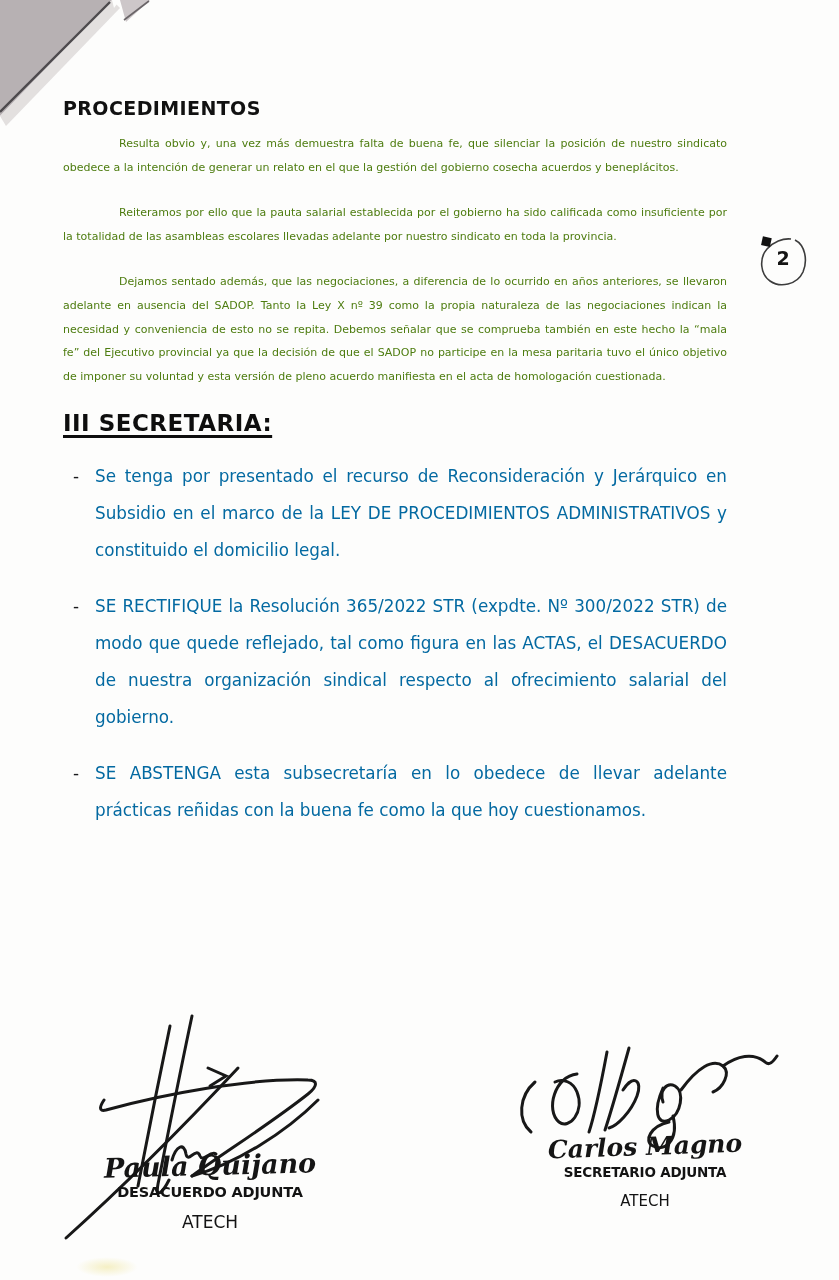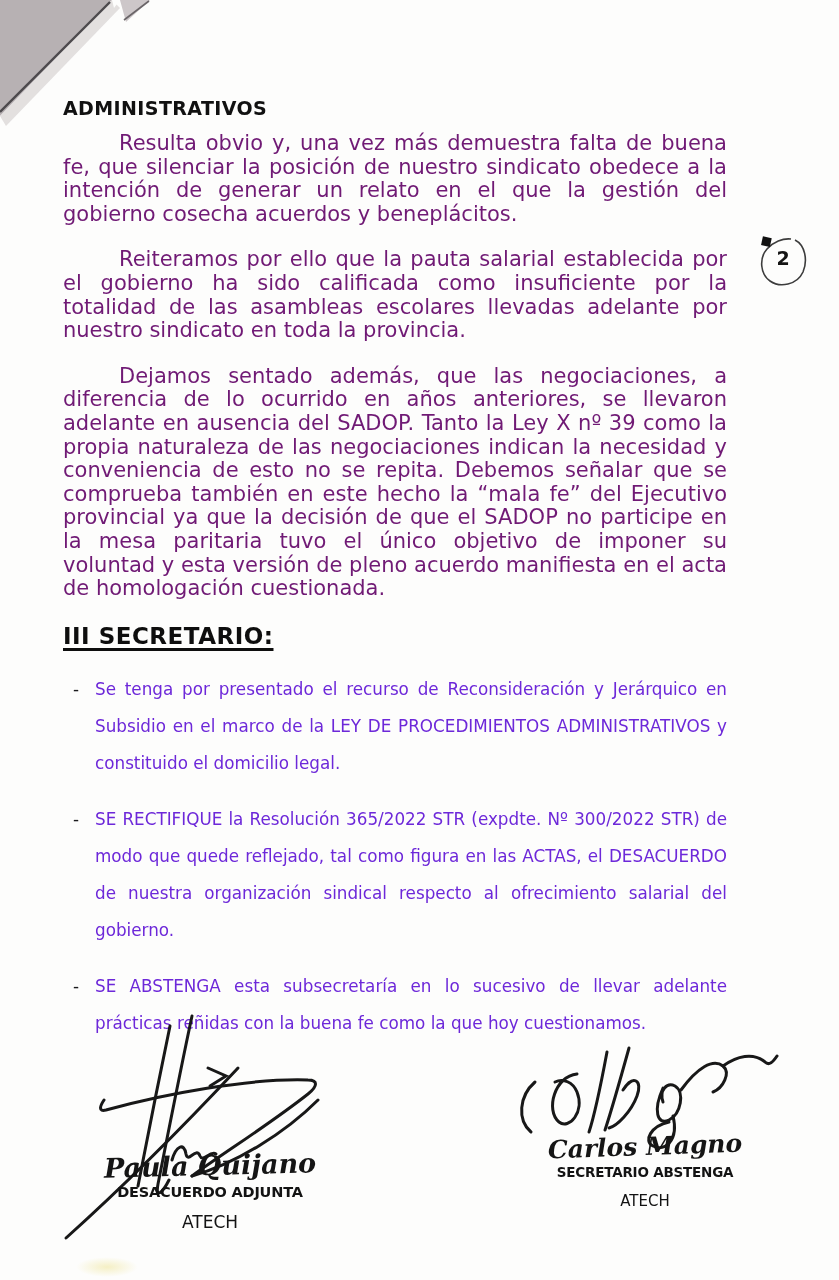--- a/index.html
+++ b/index.html
@@ -22,38 +22,38 @@
   .page-badge .num{
     position:absolute;top:17px;left:0;width:66px;text-align:center;
     font-weight:bold;font-size:19px;color:#141414;
   }
   
   .content{position:absolute;left:63px;top:0;width:664px;}
   h1.considerations{
     margin:97px 0 0 0;font-size:19px;font-weight:bold;letter-spacing:.4px;color:#111;
   }
   p.para{
-    margin:22px 0 0 0;font-size:21px;line-height:23.6px;
-    text-align:justify;text-indent:56px;color:#701a75;
+    margin:22px 0 0 0;font-size:11px;line-height:23.6px;
+    text-align:justify;text-indent:56px;color:#4d7c0f;
   }
   p.para:first-of-type{margin-top:13px;}
   h2.petitorio{
     margin:22px 0 0 0;font-size:23px;font-weight:bold;color:#0e0e0e;
     text-decoration:underline;text-underline-offset:4px;text-decoration-thickness:2.5px;
     letter-spacing:.5px;
   }
   p.intro{margin:24px 0 0 15px;font-size:17px;color:#1b1b1d;}
   ul.petitions{list-style:none;margin:22px 0 0 0;padding:0;}
   ul.petitions li{
     display:flex;margin-top:19px;
     font-size:16.8px;line-height:37px;
   }
   ul.petitions li:first-child{margin-top:14px;}
   .dash{flex:0 0 32px;padding-left:10px;box-sizing:border-box;color:#1b1b1d;}
-  .pt{flex:1;text-align:justify;color:#6d28d9;}
+  .pt{flex:1;text-align:justify;color:#0369a1;}
   
   .sig-row{position:absolute;left:0;top:1012px;width:839px;height:268px;}
   .sig{position:absolute;text-align:center;}
   .sig-left{left:60px;top:0;width:300px;height:230px;}
   .sig-right{left:505px;top:28px;width:280px;height:180px;}
   .sig svg{position:absolute;left:0;top:0;}
   .sig .stack{position:relative;}
   .sig-left .stack{padding-top:138px;}
   .sig-right .stack{padding-top:92px;}
   .script-name{
@@ -88,41 +88,41 @@
 
   <div class="page-badge">
     <svg width="66" height="70" viewBox="0 0 66 70">
       <path d="M45,10 C55,15 58,30 53,42 C47,55 30,58 20,51 C10,44 9,28 17,19 C23,12 33,8 41,9" fill="none" stroke="#3c3c3c" stroke-width="1.6"></path>
       <rect x="12" y="7" width="9" height="9" fill="#111" transform="rotate(12 16 11)"></rect>
     </svg>
     <div class="num">2</div>
   </div>
 
   <div class="content">
-    <h1 class="considerations">ADMINISTRATIVOS</h1>
+    <h1 class="considerations">PROCEDIMIENTOS</h1>
 
     <p class="para">Resulta obvio y, una vez más demuestra falta de buena fe, que silenciar la posición de nuestro sindicato obedece a la intención de generar un relato en el que la gestión del gobierno cosecha acuerdos y beneplácitos.</p>
     <p class="para">Reiteramos por ello que la pauta salarial establecida por el gobierno ha sido calificada como insuficiente por la totalidad de las asambleas escolares llevadas adelante por nuestro sindicato en toda la provincia.</p>
     <p class="para">Dejamos sentado además, que las negociaciones, a diferencia de lo ocurrido en años anteriores, se llevaron adelante en ausencia del SADOP. Tanto la Ley X nº 39 como la propia naturaleza de las negociaciones indican la necesidad y conveniencia de esto no se repita. Debemos señalar que se comprueba también en este hecho la “mala fe” del Ejecutivo provincial ya que la decisión de que el SADOP no participe en la mesa paritaria tuvo el único objetivo de imponer su voluntad y esta versión de pleno acuerdo manifiesta en el acta de homologación cuestionada.</p>
 
-    <h2 class="petitorio">III SECRETARIO:</h2>
+    <h2 class="petitorio">III SECRETARIA:</h2>
 
 
     <ul class="petitions">
       <li>
         <span class="dash">-</span>
         <span class="pt">Se tenga por presentado el recurso de Reconsideración y Jerárquico en Subsidio en el marco de la LEY DE PROCEDIMIENTOS ADMINISTRATIVOS y constituido el domicilio legal.</span>
       </li>
       <li>
         <span class="dash">-</span>
         <span class="pt">SE RECTIFIQUE la Resolución 365/2022 STR (expdte. Nº 300/2022 STR) de modo que quede reflejado, tal como figura en las ACTAS, el DESACUERDO de nuestra organización sindical respecto al ofrecimiento salarial del gobierno.</span>
       </li>
       <li>
         <span class="dash">-</span>
-        <span class="pt">SE ABSTENGA esta subsecretaría en lo sucesivo de llevar adelante prácticas reñidas con la buena fe como la que hoy cuestionamos.</span>
+        <span class="pt">SE ABSTENGA esta subsecretaría en lo obedece de llevar adelante prácticas reñidas con la buena fe como la que hoy cuestionamos.</span>
       </li>
     </ul>
   </div>
 
   <div class="sig-row">
 
     <div class="sig sig-left">
       <svg width="300" height="230" viewBox="0 0 300 230">
         <g fill="none" stroke="#181818" stroke-width="3" stroke-linecap="round">
           <path d="M6,226 C55,182 120,118 178,56"></path>
@@ -150,21 +150,21 @@
           <path d="M124,8 C114,44 104,78 100,90"></path>
           <path d="M118,50 C128,34 138,40 132,56 C126,72 112,86 104,88"></path>
           <path d="M158,48 C148,70 152,86 164,80 C176,74 180,52 170,46 C162,42 154,50 158,62"></path>
           <path d="M168,76 C174,100 160,112 148,106 C138,101 146,86 164,82"></path>
           <path d="M176,50 C192,28 208,18 218,26 C226,33 218,48 208,52"></path>
           <path d="M218,26 C232,16 248,12 260,22 C264,26 268,22 272,16"></path>
         </g>
       </svg>
       <div class="stack">
         <span class="script-name">Carlos Magno</span>
-        <span class="sig-title">SECRETARIO ABSTENGA</span>
+        <span class="sig-title">SECRETARIO ADJUNTA</span>
         <span class="sig-org">ATECH</span>
       </div>
     </div>
 
   </div>
 
   <div class="smudge"></div>
 </div>
 
 </body></html>

